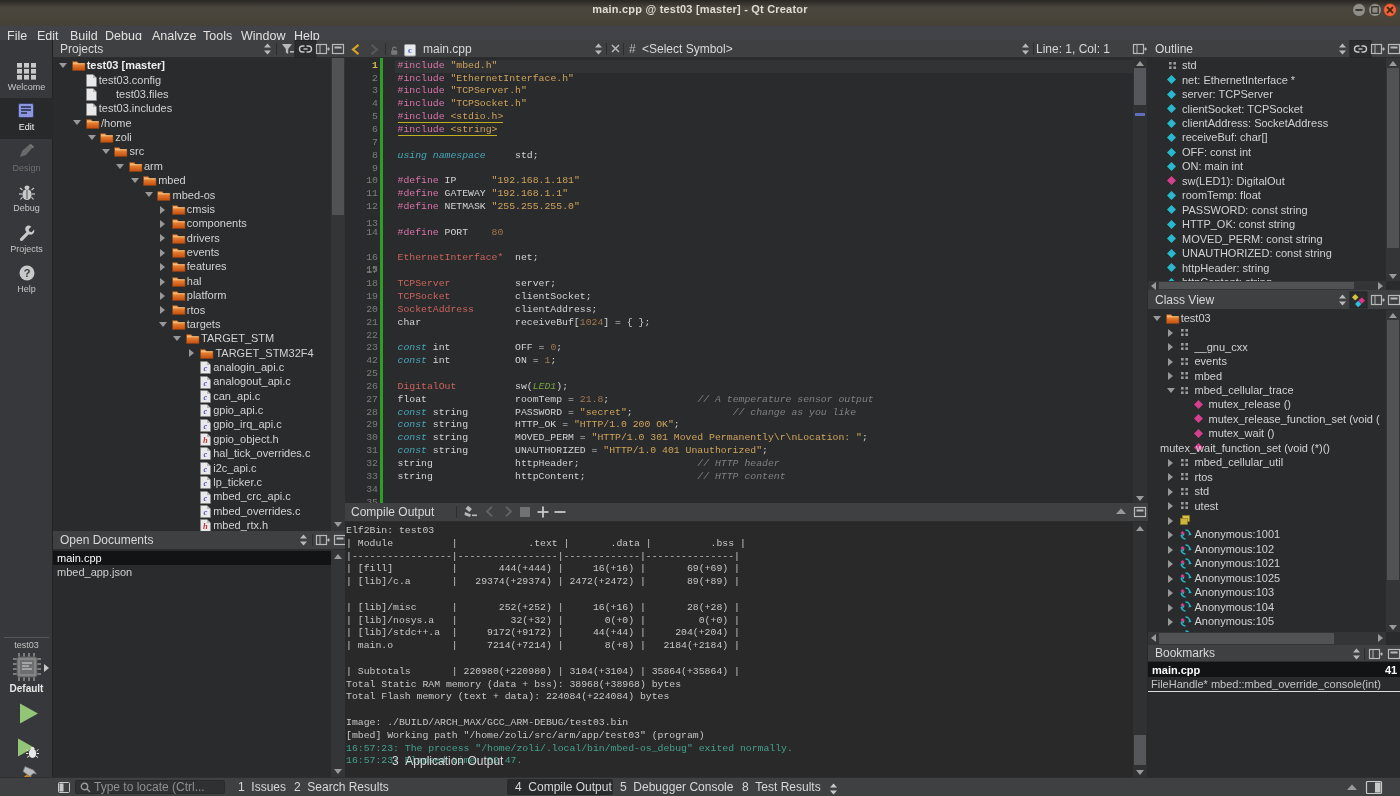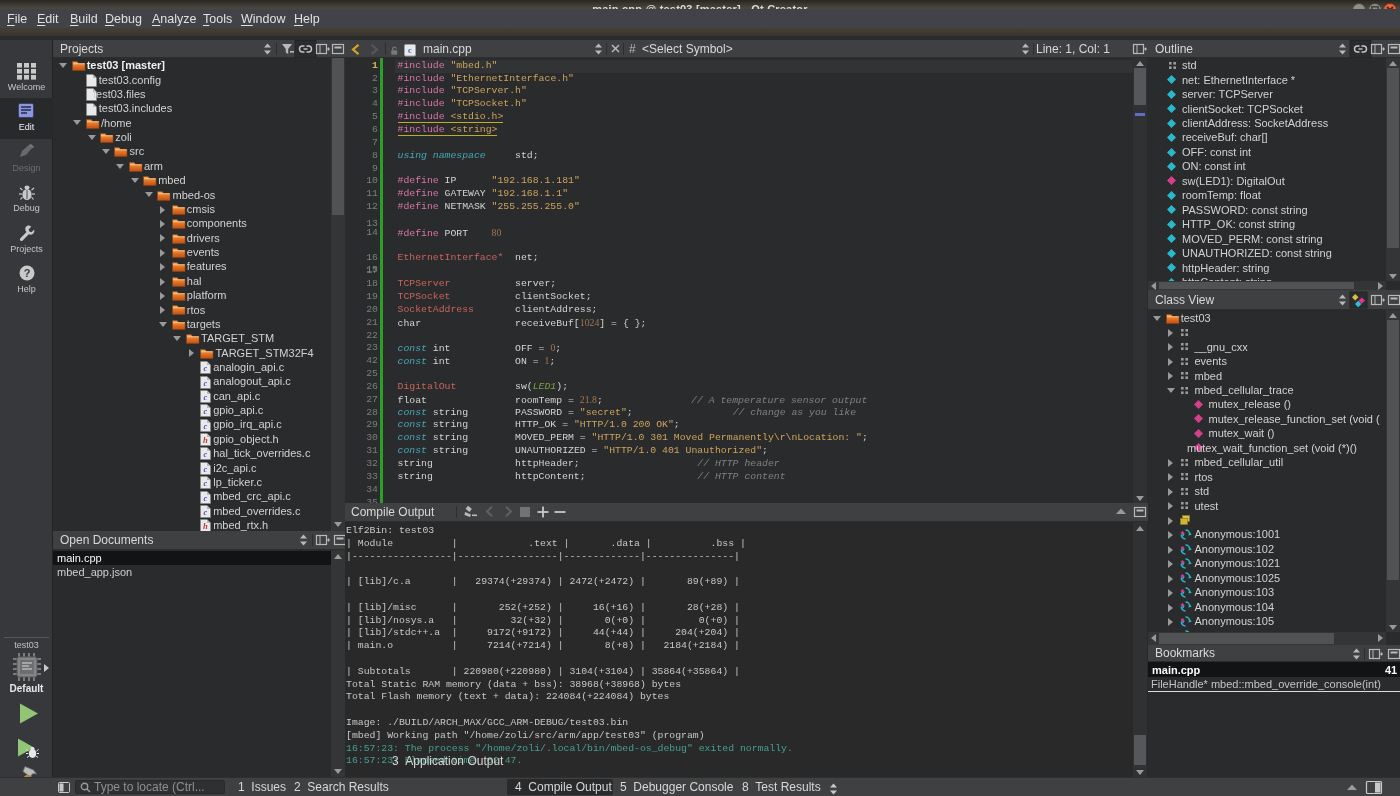--- a/index.html
+++ b/index.html
@@ -3,21 +3,21 @@
 <style>
 *{margin:0;padding:0;box-sizing:border-box;}
 body{width:1400px;height:796px;overflow:hidden;position:relative;background:#2a2b2c;
  font-family:"Liberation Sans",sans-serif;-webkit-font-smoothing:antialiased;}
 .abs{position:absolute;}
 
 #titlebar{left:0;top:0;width:1400px;height:36px;
  background:linear-gradient(180deg,#282622 0%,#4b4740 22%,#474338 62%,#3f3c33 88%,#36342e 100%);}
 #title-text{width:100%;top:3px;text-align:center;font-size:11px;font-weight:bold;color:#dfdcd3;letter-spacing:.2px;}
 
-#menubar{left:0;top:9px;width:1400px;height:19px;background:#414349;}
+#menubar{left:0;top:26px;width:1400px;height:19px;background:#414349;}
 .menuitem{top:3px;font-size:12.5px;color:#e2e0dc;}
 .menuitem u{text-decoration-thickness:1px;text-underline-offset:2px;}
 
 #modebar{left:0;top:40px;width:53px;height:737px;background:#37383b;border-right:1px solid #232323;}
 .mode{left:0;width:53px;height:40.4px;text-align:center;}
 .mode .mlbl{position:absolute;left:0;top:24px;width:100%;font-size:9px;color:#c6c6c6;}
 .mode.sel{background:#27292b;}
 .mode.sel .mlbl{color:#f2f2f2;}
 .mode.dis .mlbl{color:#6e6e6e;}
 
@@ -36,21 +36,21 @@
 #edtoolbar{left:345px;top:40px;width:803px;height:18px;background:#3e4042;border-bottom:1px solid #2c2d2e;}
 #editor{left:345px;top:58px;width:788px;height:445px;background:#2a2b2c;overflow:hidden;}
 .lnum{position:absolute;left:0;top:0;width:33px;text-align:right;font-family:"Liberation Mono",monospace;font-size:9.81px;color:#7d7d7d;line-height:12.845px;}
 .code{position:absolute;left:52.5px;top:0;font-family:"Liberation Mono",monospace;font-size:9.81px;line-height:12.845px;white-space:pre;color:#d4d4d4;}
 .curline{background:#323334;}
 #greenbar{left:380.2px;top:58px;width:2.6px;height:445px;background:#2f9e27;position:absolute;}
 .pink{color:#db74ad;}
 .str{color:#cfa45c;}
 .cy{color:#46a8b9;font-style:italic;}
 .ty{color:#ca635c;}
-.num{color:#a07850;font-family:Liberation Serif, serif;}
+.num{color:#a07850;}
 .grn{color:#78a343;font-style:italic;}
 .cm{color:#818181;font-style:italic;}
 .ul{border-bottom:1.5px solid #bfae1e;}
 
 #cohead{left:345px;top:503px;width:803px;height:19px;background:#3e4042;border-bottom:1px solid #2c2d2e;}
 #cobody{left:345px;top:522px;width:803px;height:255px;background:#29292a;overflow:hidden;}
 .coline{position:absolute;left:1px;font-family:"Liberation Mono",monospace;font-size:9.81px;line-height:12.8px;white-space:pre;color:#c8c8c8;}
 .teal{color:#45a18d;}
 
 #statusbar{left:0;top:777px;width:1400px;height:19px;background:#3e4042;border-top:1px solid #2e2f30;}
@@ -257,21 +257,21 @@
     <path d="M0.5,0.5 h6.5 l3.5,3.5 v8.5 h-10 z" fill="#e9e9e9" stroke="#888" stroke-width="0.5"></path>
     <path d="M7,0.5 l3.5,3.5 h-3.5 z" fill="#b8b8b8"></path>
   </svg>
 <div class="trow" style="left:98.8px;top:72.37px">
     <span class="lbl" style="">test03.config</span>
   </div>
 <svg class="abs" style="left:85.8px;top:88.24px;overflow:visible" width="11" height="13">
     <path d="M0.5,0.5 h6.5 l3.5,3.5 v8.5 h-10 z" fill="#e9e9e9" stroke="#888" stroke-width="0.5"></path>
     <path d="M7,0.5 l3.5,3.5 h-3.5 z" fill="#b8b8b8"></path>
   </svg>
-<div class="trow" style="left:93px;top:86.74px">
+<div class="trow" style="left:116px;top:86.74px">
     <span class="lbl" style="">test03.files</span>
   </div>
 <svg class="abs" style="left:85.8px;top:102.61px;overflow:visible" width="11" height="13">
     <path d="M0.5,0.5 h6.5 l3.5,3.5 v8.5 h-10 z" fill="#e9e9e9" stroke="#888" stroke-width="0.5"></path>
     <path d="M7,0.5 l3.5,3.5 h-3.5 z" fill="#b8b8b8"></path>
   </svg>
 <div class="trow" style="left:98.8px;top:101.11px">
     <span class="lbl" style="">test03.includes</span>
   </div>
 <span class="arr down abs" style="left:73.3px;top:120.47999999999999px"></span>
@@ -683,20 +683,21 @@
     <path d="M0,6 L10,6 L5,0.5 z" fill="#9a9a9a"></path>
   </svg>
 <svg class="abs" style="left:1134px;top:507px;overflow:visible" width="12" height="10">
     <rect x="0.5" y="0.5" width="11" height="9" fill="none" stroke="#b9b9b9" stroke-width="1.2"></rect>
     <rect x="2.5" y="2.5" width="7" height="2" fill="#b9b9b9"></rect>
   </svg>
 <div id="cobody" class="abs">
     <div class="coline" style="top:3.0px">Elf2Bin: test03</div>
     <div class="coline" style="top:15.8px">| Module          |            .text |       .data |          .bss |</div>
     <div class="coline" style="top:28.6px">|-----------------|-----------------|-------------|---------------|</div>
+    <div class="coline" style="top:41.400000000000006px">| [fill]          |       444(+444) |     16(+16) |       69(+69) |</div>
     <div class="coline" style="top:54.2px">| [lib]/c.a       |   29374(+29374) | 2472(+2472) |       89(+89) |</div>
     <div class="coline" style="top:79.80000000000001px">| [lib]/misc      |       252(+252) |     16(+16) |       28(+28) |</div>
     <div class="coline" style="top:92.60000000000001px">| [lib]/nosys.a   |         32(+32) |       0(+0) |         0(+0) |</div>
     <div class="coline" style="top:105.4px">| [lib]/stdc++.a  |     9172(+9172) |     44(+44) |     204(+204) |</div>
     <div class="coline" style="top:118.2px">| main.o          |     7214(+7214) |       8(+8) |   2184(+2184) |</div>
     <div class="coline" style="top:143.8px">| Subtotals       | 220980(+220980) | 3104(+3104) | 35864(+35864) |</div>
     <div class="coline" style="top:156.60000000000002px">Total Static RAM memory (data + bss): 38968(+38968) bytes</div>
     <div class="coline" style="top:169.4px">Total Flash memory (text + data): 224084(+224084) bytes</div>
     <div class="coline" style="top:195.0px">Image: ./BUILD/ARCH_MAX/GCC_ARM-DEBUG/test03.bin</div>
     <div class="coline" style="top:207.8px">[mbed] Working path "/home/zoli/src/arm/app/test03" (program)</div>
@@ -781,21 +782,21 @@
 <svg class="abs" style="left:1167px;top:147.5px;overflow:visible" width="9" height="9">
     <path d="M4.5,0 L9,4.5 L4.5,9 L0,4.5 z" fill="#29b9ce"></path>
   </svg>
 <div class="trow" style="left:1182px;top:144.7px">
     <span class="lbl">OFF: const int</span>
   </div>
 <svg class="abs" style="left:1167px;top:161.95px;overflow:visible" width="9" height="9">
     <path d="M4.5,0 L9,4.5 L4.5,9 L0,4.5 z" fill="#29b9ce"></path>
   </svg>
 <div class="trow" style="left:1182px;top:159.14999999999998px">
-    <span class="lbl">ON: const int</span>
+    <span class="lbl">ON: main int</span>
   </div>
 <svg class="abs" style="left:1167px;top:176.4px;overflow:visible" width="9" height="9">
     <path d="M4.5,0 L9,4.5 L4.5,9 L0,4.5 z" fill="#d43f8e"></path>
   </svg>
 <div class="trow" style="left:1182px;top:173.6px">
     <span class="lbl">sw(LED1): DigitalOut</span>
   </div>
 <svg class="abs" style="left:1167px;top:190.85px;overflow:visible" width="9" height="9">
     <path d="M4.5,0 L9,4.5 L4.5,9 L0,4.5 z" fill="#29b9ce"></path>
   </svg>
@@ -957,21 +958,21 @@
   </div>
 <svg class="abs" style="left:1193.5px;top:428.90000000000003px;overflow:visible" width="9" height="9">
     <path d="M4.5,0 L9,4.5 L4.5,9 L0,4.5 z" fill="#d43f8e"></path>
   </svg>
 <div class="trow" style="left:1208.5px;top:426.1px">
     <span class="lbl">mutex_wait ()</span>
   </div>
 <svg class="abs" style="left:1193.5px;top:443.34999999999997px;overflow:visible" width="9" height="9">
     <path d="M4.5,0 L9,4.5 L4.5,9 L0,4.5 z" fill="#d43f8e"></path>
   </svg>
-<div class="trow" style="left:1187px;top:440.54999999999995px">
+<div class="trow" style="left:1160px;top:440.54999999999995px">
     <span class="lbl">mutex_wait_function_set (void (*)()</span>
   </div>
 <span class="arr right abs" style="left:1168px;top:459.0px"></span>
 <svg class="abs" style="left:1179.5px;top:458.0px;overflow:visible" width="9" height="9">
     <g fill="#9b9b9b">
       <rect x="1" y="1" width="2.6" height="2.6"></rect>
       <rect x="5.4" y="1" width="2.6" height="2.6"></rect>
       <rect x="1" y="5.4" width="2.6" height="2.6"></rect>
       <rect x="5.4" y="5.4" width="2.6" height="2.6"></rect>
     </g>

